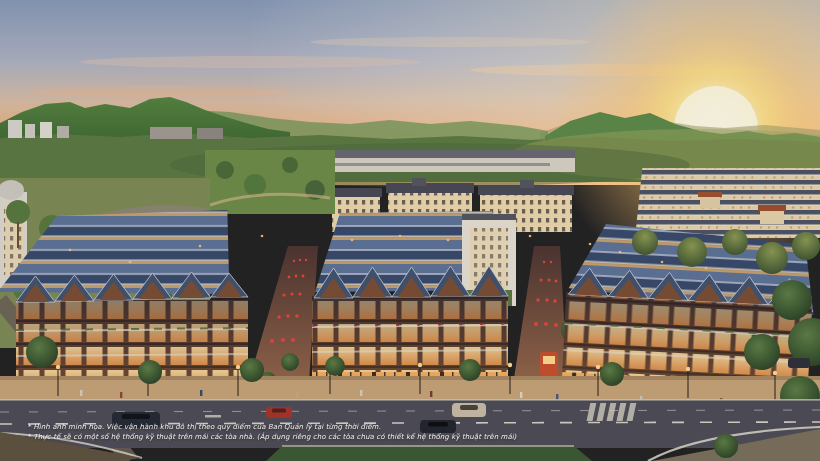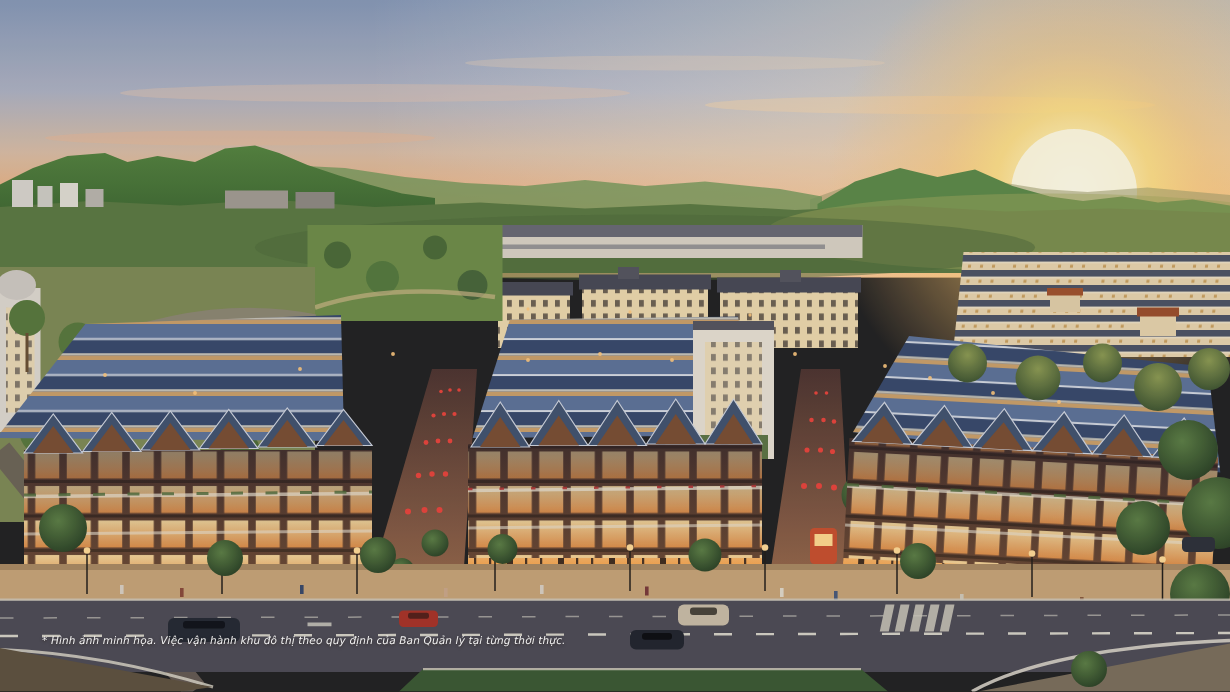--- a/index.html
+++ b/index.html
@@ -443,15 +443,16 @@
     <polygon points="282,446 574,446 592,461 266,461" fill="#3c5a33"></polygon>
     <line x1="282" y1="446" x2="574" y2="446" stroke="#cfc9ba" stroke-width="1.5" opacity=".85"></line>
     <polygon points="652,461 820,429 820,461" fill="#7c6f5c"></polygon>
     <circle cx="726" cy="446" r="12" fill="url(#treeG)"></circle>
   </g>
 
   <rect x="0" y="0" width="820" height="461" fill="#2a1e30" opacity=".06"></rect>
 </svg>
 
 <div class="disclaimer">
-  <div>* Hình ảnh minh họa. Việc vận hành khu đô thị theo quy định của Ban Quản lý tại từng thời thực.</div>
+  <div>* Hình ảnh minh họa. Việc vận hành khu đô thị theo quy điểm của Ban Quản lý tại từng thời điểm.</div>
+  <div>* Thực tế sẽ có một số hệ thống kỹ thuật trên mái các tòa nhà. (Áp dụng riêng cho các tòa chưa có thiết kế hệ thống kỹ thuật trên mái)</div>
 </div>
 </div>
 
 </body></html>

